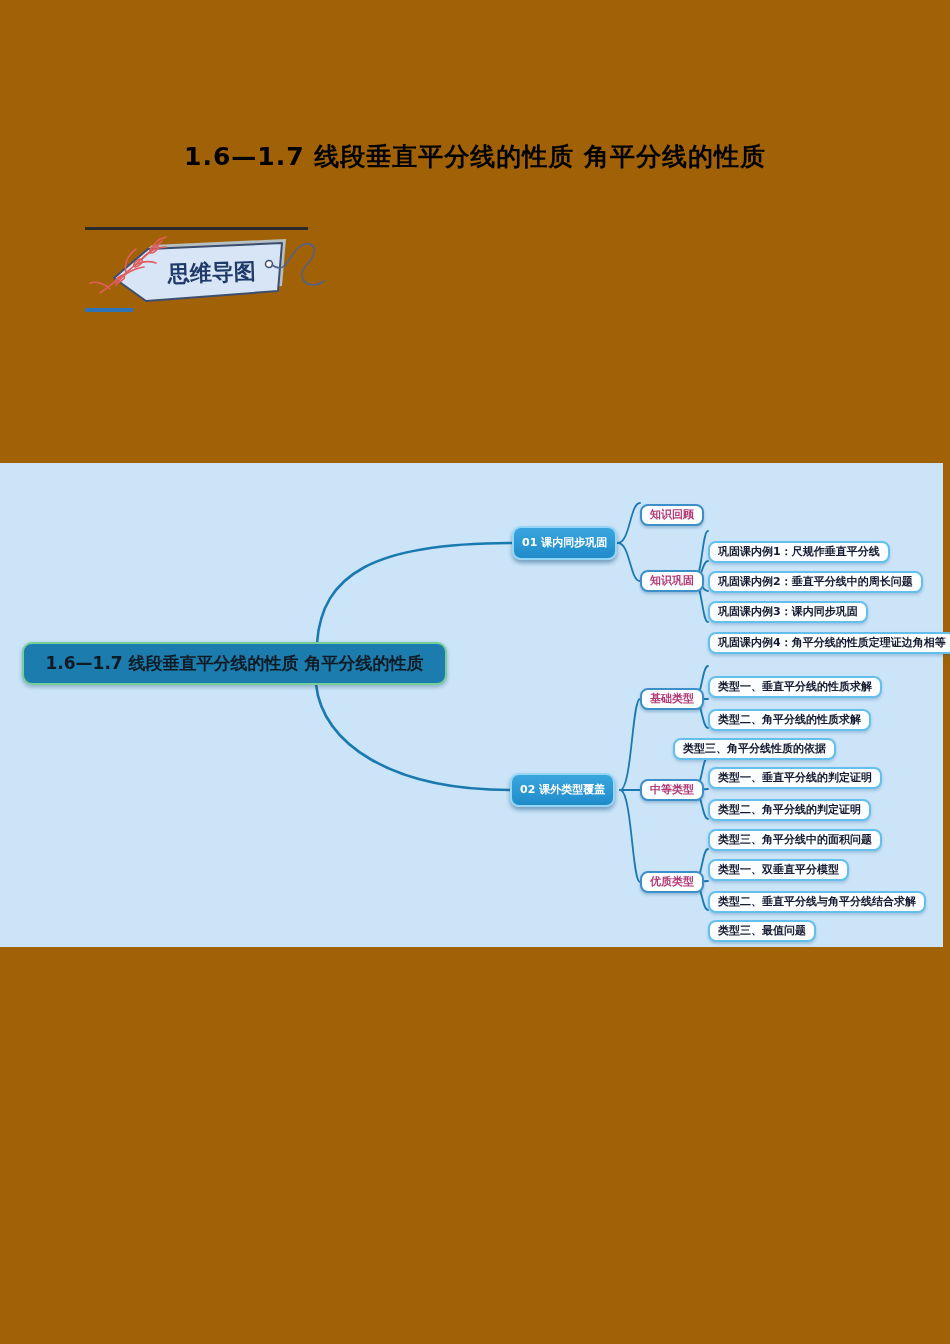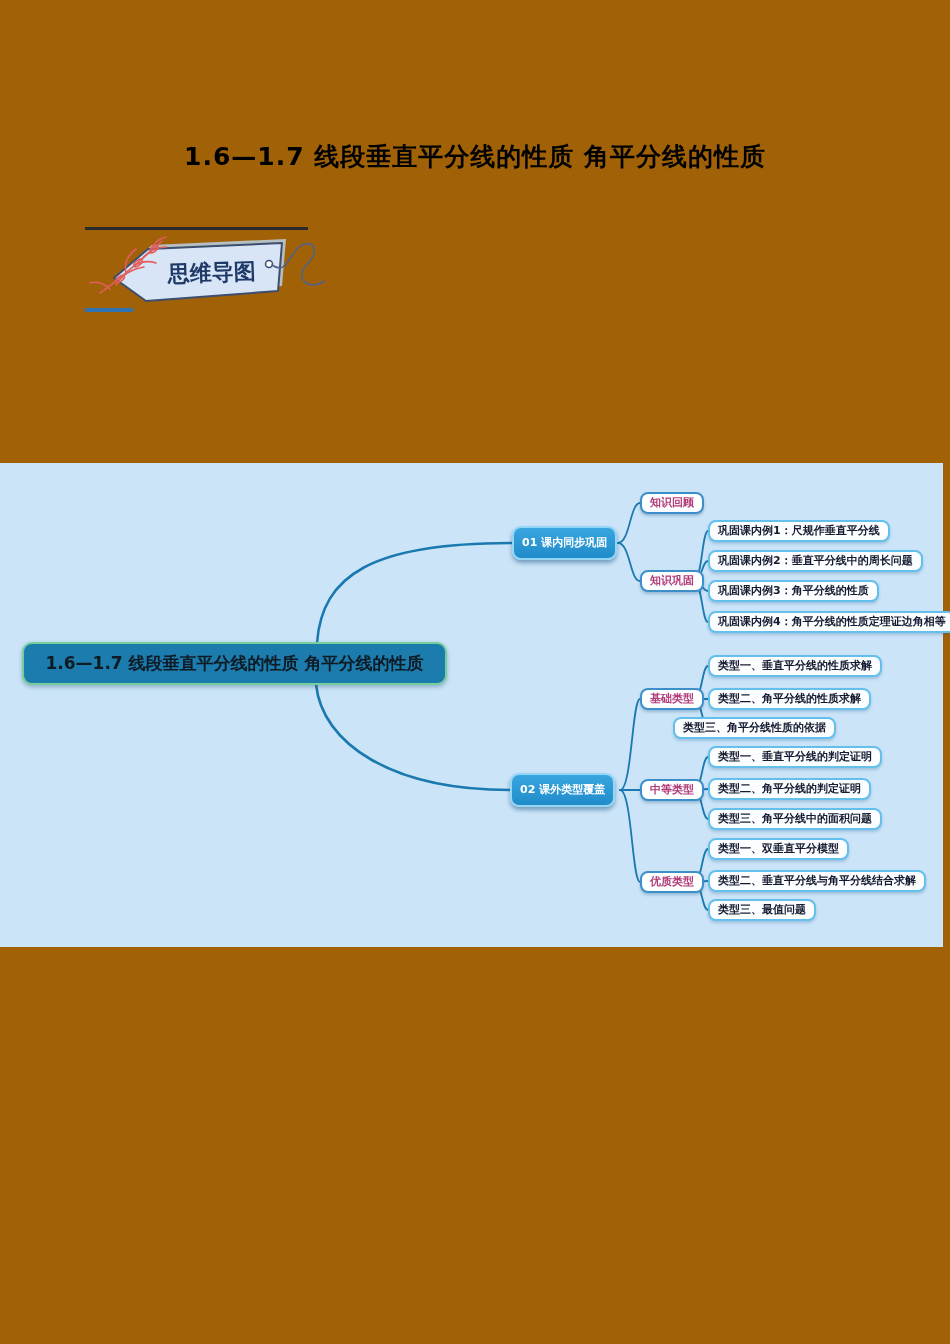--- a/index.html
+++ b/index.html
@@ -32,21 +32,21 @@
                box-shadow:0 3px 4px rgba(10,70,120,.45);transform:translateY(-50%);}
 
   .sub-node{background:#fdfeff;border:2px solid #3d8fca;border-radius:8px;
             color:#b23a77;font-size:11px;font-weight:bold;
             padding:0 8px;height:22px;line-height:18px;
             box-shadow:0 2px 3px rgba(30,90,140,.3);transform:translateY(-50%);}
 
   .leaf-node{background:#fbfdff;border:2px solid #63c0ec;border-radius:8px;
              color:#141a30;font-size:11px;font-weight:bold;
              padding:0 8px;height:22px;line-height:18px;
-             box-shadow:0 2px 3px rgba(30,90,140,.25);transform:translateY(-50%);}
+             box-shadow:0 2px 3px rgba(30,90,140,.25);transform:translateY(-50%);margin-top:21px;}
 </style>
 </head>
 <body>
 
 <div id="page">
 
   <div class="doc-title">1.6—1.7 线段垂直平分线的性质 角平分线的性质</div>
 
   <div class="rule-black"></div>
   <div class="rule-blue"></div>
@@ -111,29 +111,29 @@
         <path d="M 694 419 L 708 418" stroke-width="1.8"></path>
         <path d="M 694 419 C 702 419 702 447 708 447" stroke-width="1.8"></path>
       </g>
     </svg>
 
     <div class="node root-node">1.6—1.7 线段垂直平分线的性质 角平分线的性质</div>
 
     <div class="node branch-node" style="left:512px;top:80px;">01 课内同步巩固</div>
     <div class="node branch-node" style="left:510px;top:327px;">02 课外类型覆盖</div>
 
-    <div class="node sub-node" style="left:640px;top:40px;">知识回顾</div>
+    <div class="node sub-node" style="left:640px;top:52px;">知识回顾</div>
     <div class="node sub-node" style="left:640px;top:118px;">知识巩固</div>
     <div class="node sub-node" style="left:640px;top:236px;">基础类型</div>
     <div class="node sub-node" style="left:640px;top:327px;">中等类型</div>
     <div class="node sub-node" style="left:640px;top:419px;">优质类型</div>
 
     <div class="node leaf-node" style="left:708px;top:68px;">巩固课内例1：尺规作垂直平分线</div>
     <div class="node leaf-node" style="left:708px;top:98px;">巩固课内例2：垂直平分线中的周长问题</div>
-    <div class="node leaf-node" style="left:708px;top:128px;">巩固课内例3：角平分线的性质</div>
+    <div class="node leaf-node" style="left:708px;top:128px;">巩固课内例3：课内同步巩固</div>
     <div class="node leaf-node" style="left:708px;top:159px;">巩固课内例4：角平分线的性质定理证边角相等</div>
 
     <div class="node leaf-node" style="left:708px;top:203px;">类型一、垂直平分线的性质求解</div>
     <div class="node leaf-node" style="left:708px;top:236px;">类型二、角平分线的性质求解</div>
     <div class="node leaf-node" style="left:673px;top:265px;">类型三、角平分线性质的依据</div>
 
     <div class="node leaf-node" style="left:708px;top:294px;">类型一、垂直平分线的判定证明</div>
     <div class="node leaf-node" style="left:708px;top:326px;">类型二、角平分线的判定证明</div>
     <div class="node leaf-node" style="left:708px;top:356px;">类型三、角平分线中的面积问题</div>
 

